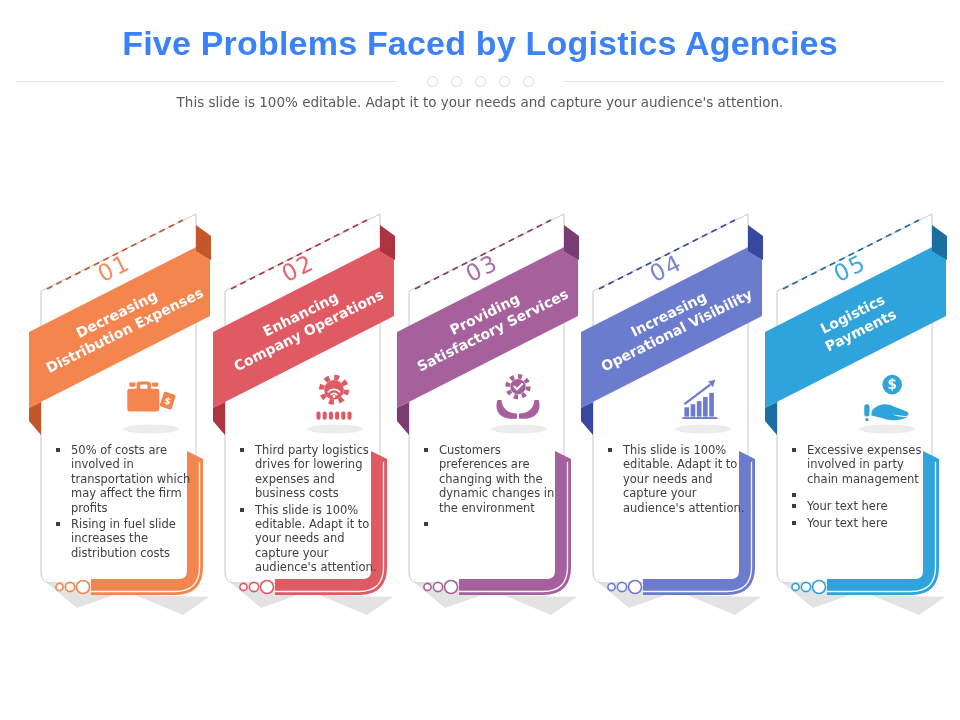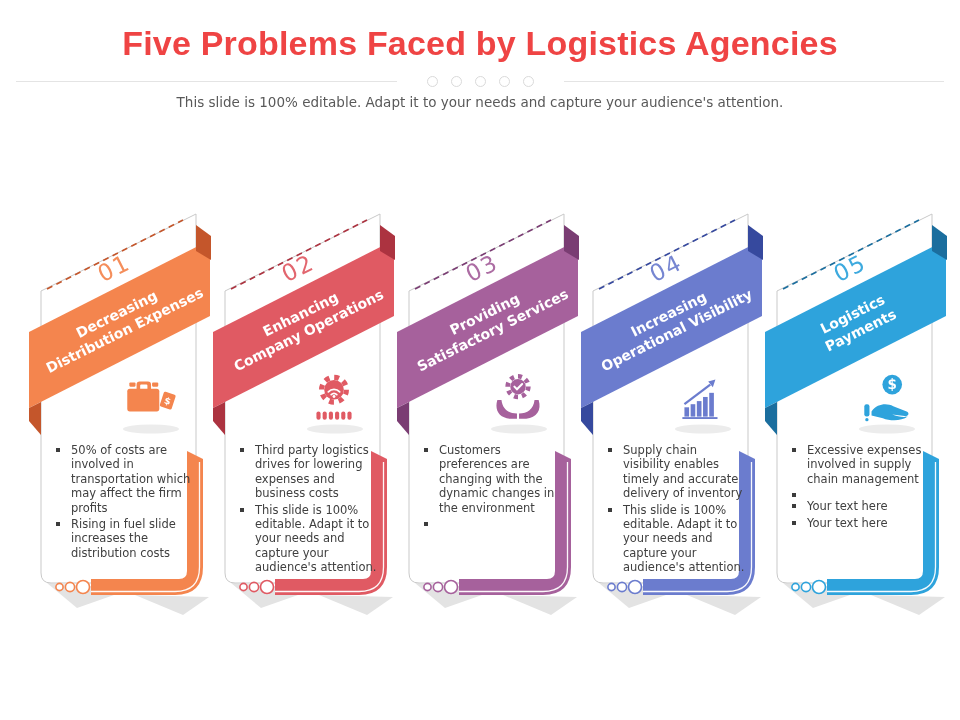--- a/index.html
+++ b/index.html
@@ -6,21 +6,21 @@
   body{
     width:960px;height:720px;background:#ffffff;overflow:hidden;
     font-family:"DejaVu Sans",sans-serif;position:relative;
   }
   .slide{position:absolute;inset:0;background:#fff;}
 
   
   .hdr{padding-top:24px;text-align:center;}
   .hdr h1{
     margin:0;font-family:"Liberation Sans",sans-serif;font-weight:700;
-    font-size:34px;color:#ef4444;letter-spacing:.2px;
+    font-size:34px;color:#3b82f6;letter-spacing:.2px;
   }
   .divider{display:flex;align-items:center;margin:12px 16px 0 16px;height:12px;}
   .divider .dline{flex:1;height:1px;background:#e4e4e4;}
   .dots{display:flex;gap:13px;margin:0 30px;}
   .dot{width:11px;height:11px;border:1.5px solid #dadada;border-radius:50%;box-sizing:border-box;background:#fff;}
   .subtitle{margin:7px 0 0 0;font-size:13.5px;color:#595959;text-align:center;}
 
   
   .cards{position:absolute;left:0;top:205px;width:960px;height:420px;}
   .card{position:absolute;top:0;width:184px;height:412px;}
@@ -242,24 +242,20 @@
         <rect x="31" y="23" width="4.5" height="19"></rect>
         <rect x="37" y="19" width="4.5" height="23"></rect>
         <rect x="11" y="42.5" width="34" height="1.8"></rect>
         <polygon points="36,8 43,6 40.5,13.5"></polygon>
       </g>
       <path d="M13 30 L38 11" stroke="currentColor" stroke-width="2.2" fill="none"></path>
     </svg></div>
     <ul class="bullets">
           <li>
             <span class="marker"></span>
-            <span class="btext">Supply chain visibility enables timely and accurate delivery of inventory</span>
-          </li>
-          <li>
-            <span class="marker"></span>
             <span class="btext">This slide is 100% editable. Adapt it to your needs and capture your audience's attention.</span>
           </li>
         </ul>
   </div>
       <div class="card" style="left: 769px; --main: #2EA3DC; --dark: #1B6E9E;">
     <svg class="card-bg" viewBox="-8 0 200 412" width="200" height="412">
       <polygon class="shadow" points="14,378 98,384 44,403"></polygon>
       <polygon class="shadow" points="102,390 176,392 150,410"></polygon>
       <path class="panel" d="M8 86 L163 9 L163 368 Q163 378 153 378 L18 378 Q8 378 8 368 Z"></path>
       <line class="dash" x1="14" y1="84" x2="150" y2="15"></line>
@@ -284,21 +280,21 @@
       <text x="36" y="15.5" text-anchor="middle" font-size="13" font-weight="bold" fill="#fff">$</text>
       <g fill="currentColor">
         <rect x="9" y="30" width="5" height="12" rx="2.2"></rect>
         <circle cx="11.5" cy="45" r="1.6"></circle>
         <path d="M16 37 C22 29 31 29 37 32 L50 37 C53 38 52 42 48 41.5 L36 40 C41 42 47 43 51 42 C45 46.5 34 46.5 27 43.5 L16 41 Z"></path>
       </g>
     </svg></div>
     <ul class="bullets">
           <li>
             <span class="marker"></span>
-            <span class="btext">Excessive expenses involved in supply chain management</span>
+            <span class="btext">Excessive expenses involved in party chain management</span>
           </li>
           <li>
             <span class="marker"></span>
           </li>
           <li>
             <span class="marker"></span>
             <span class="btext">Your text here</span>
           </li>
           <li>
             <span class="marker"></span>

